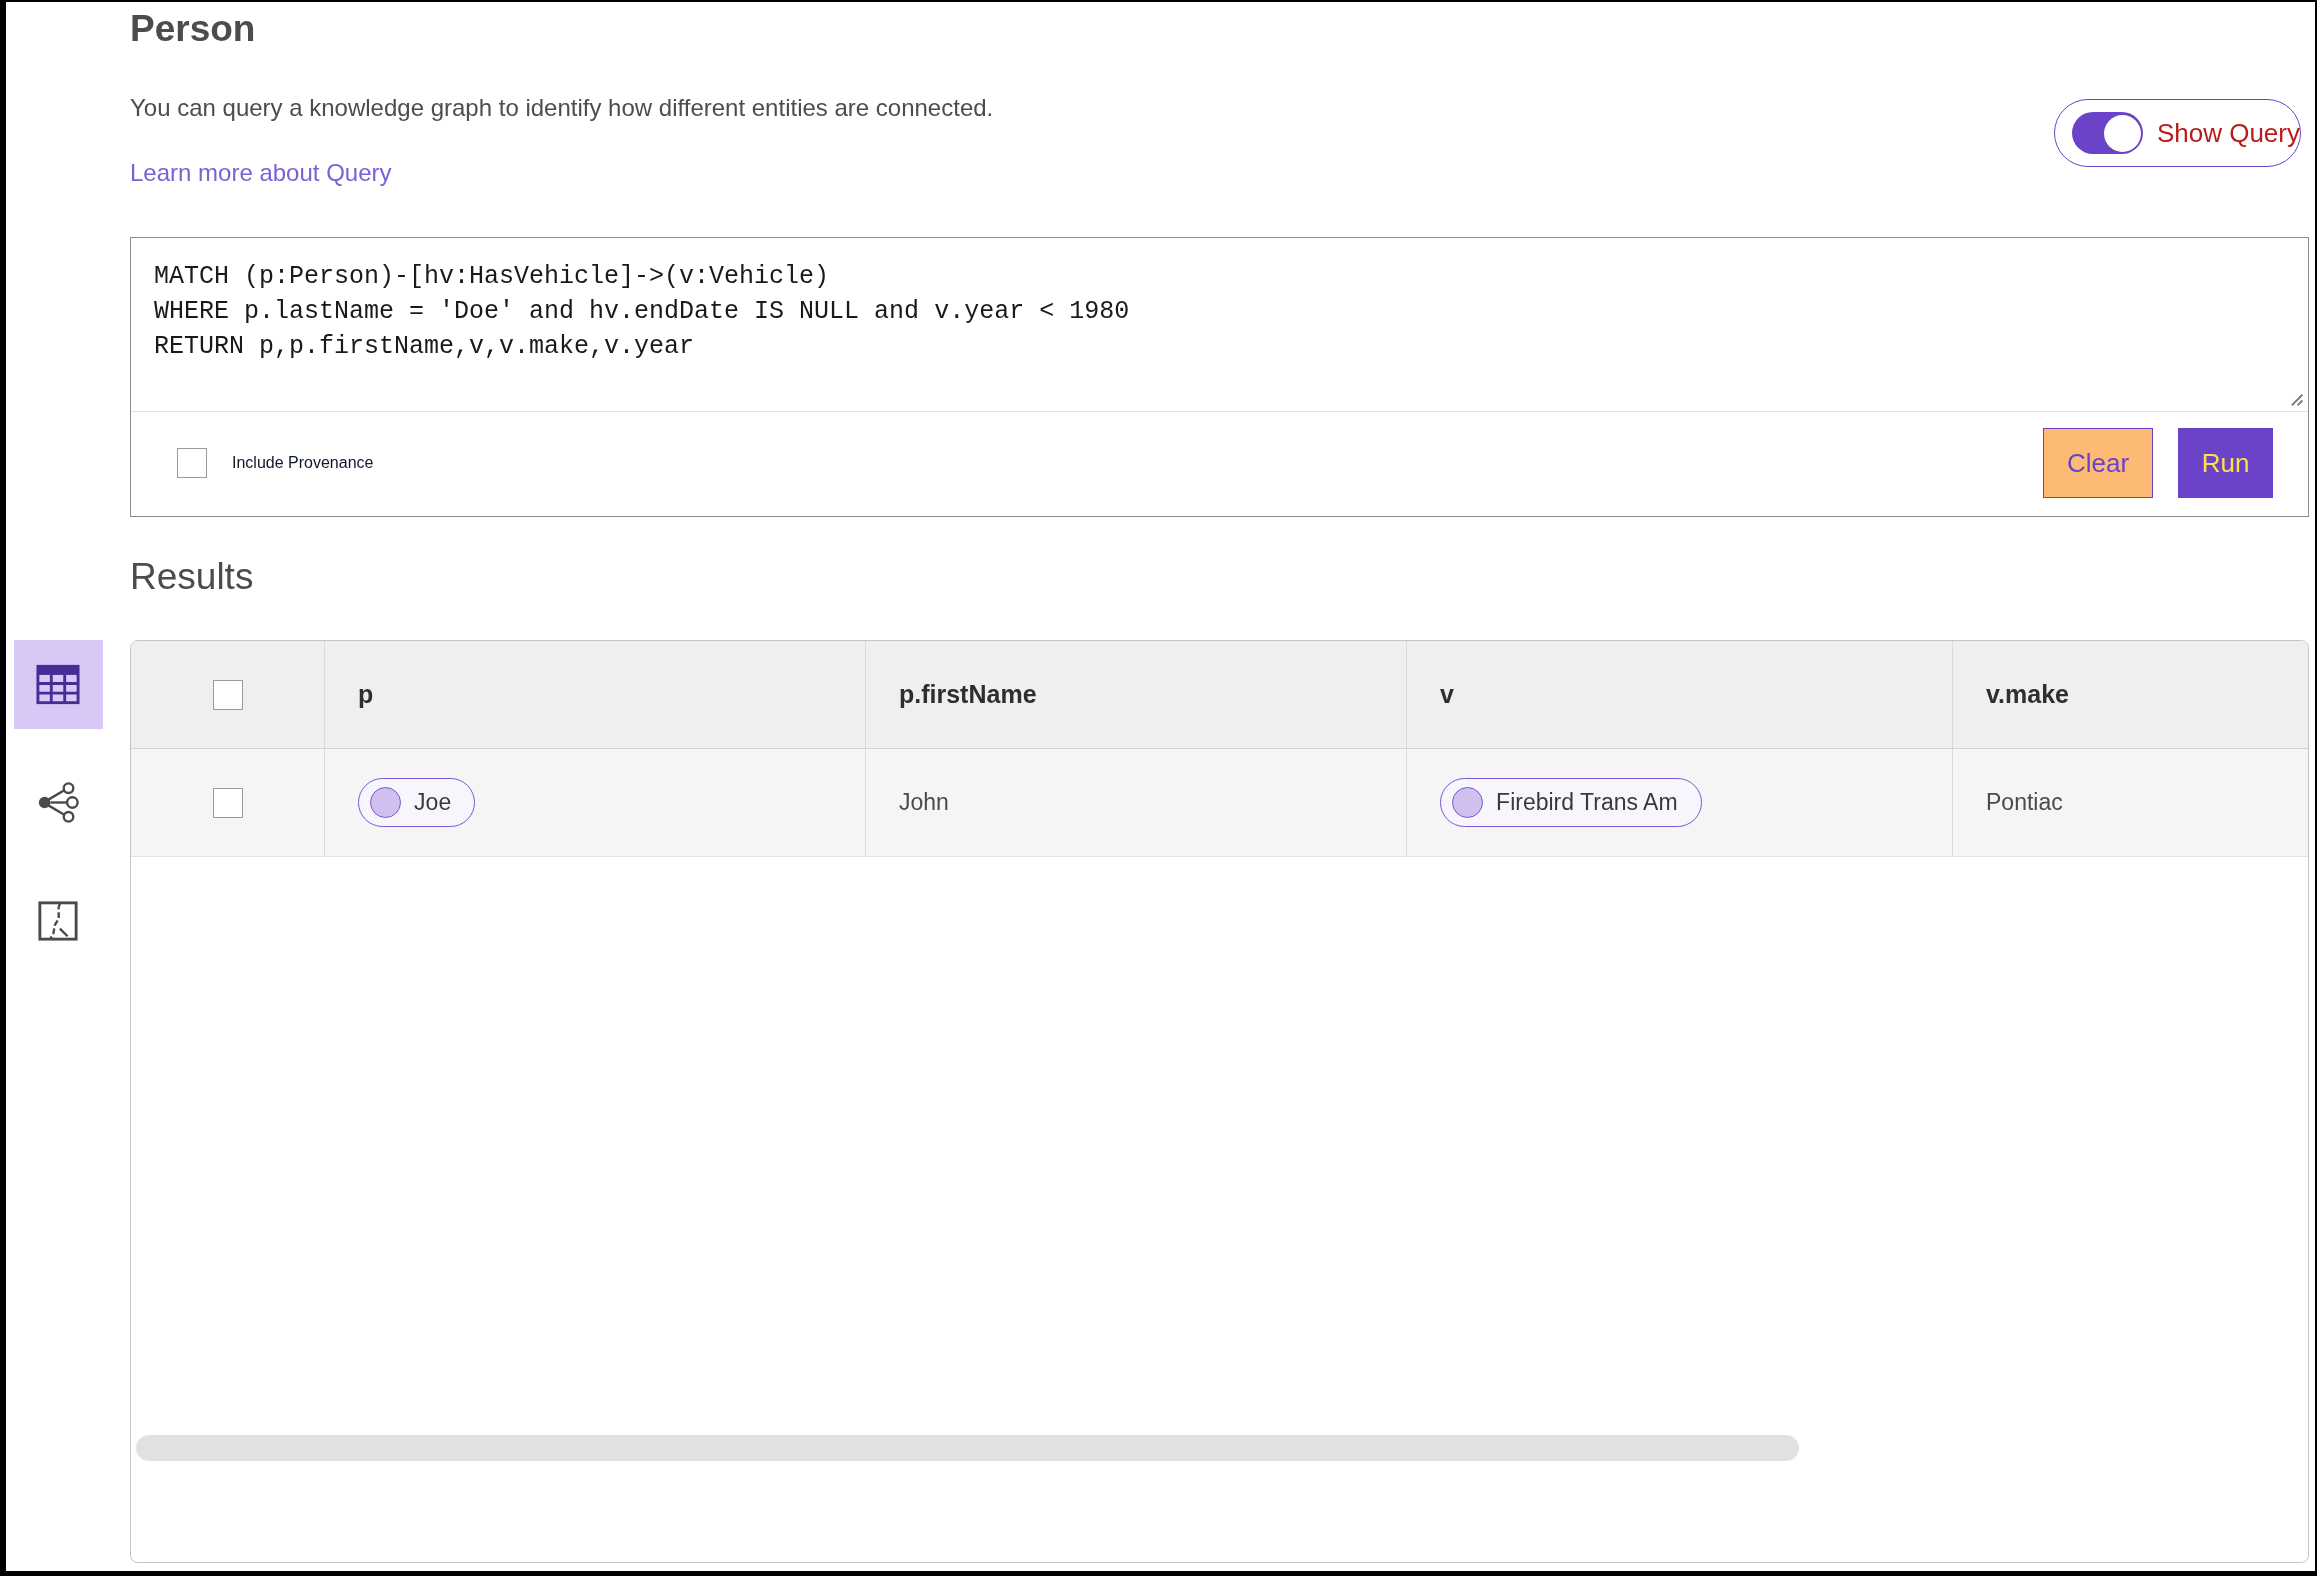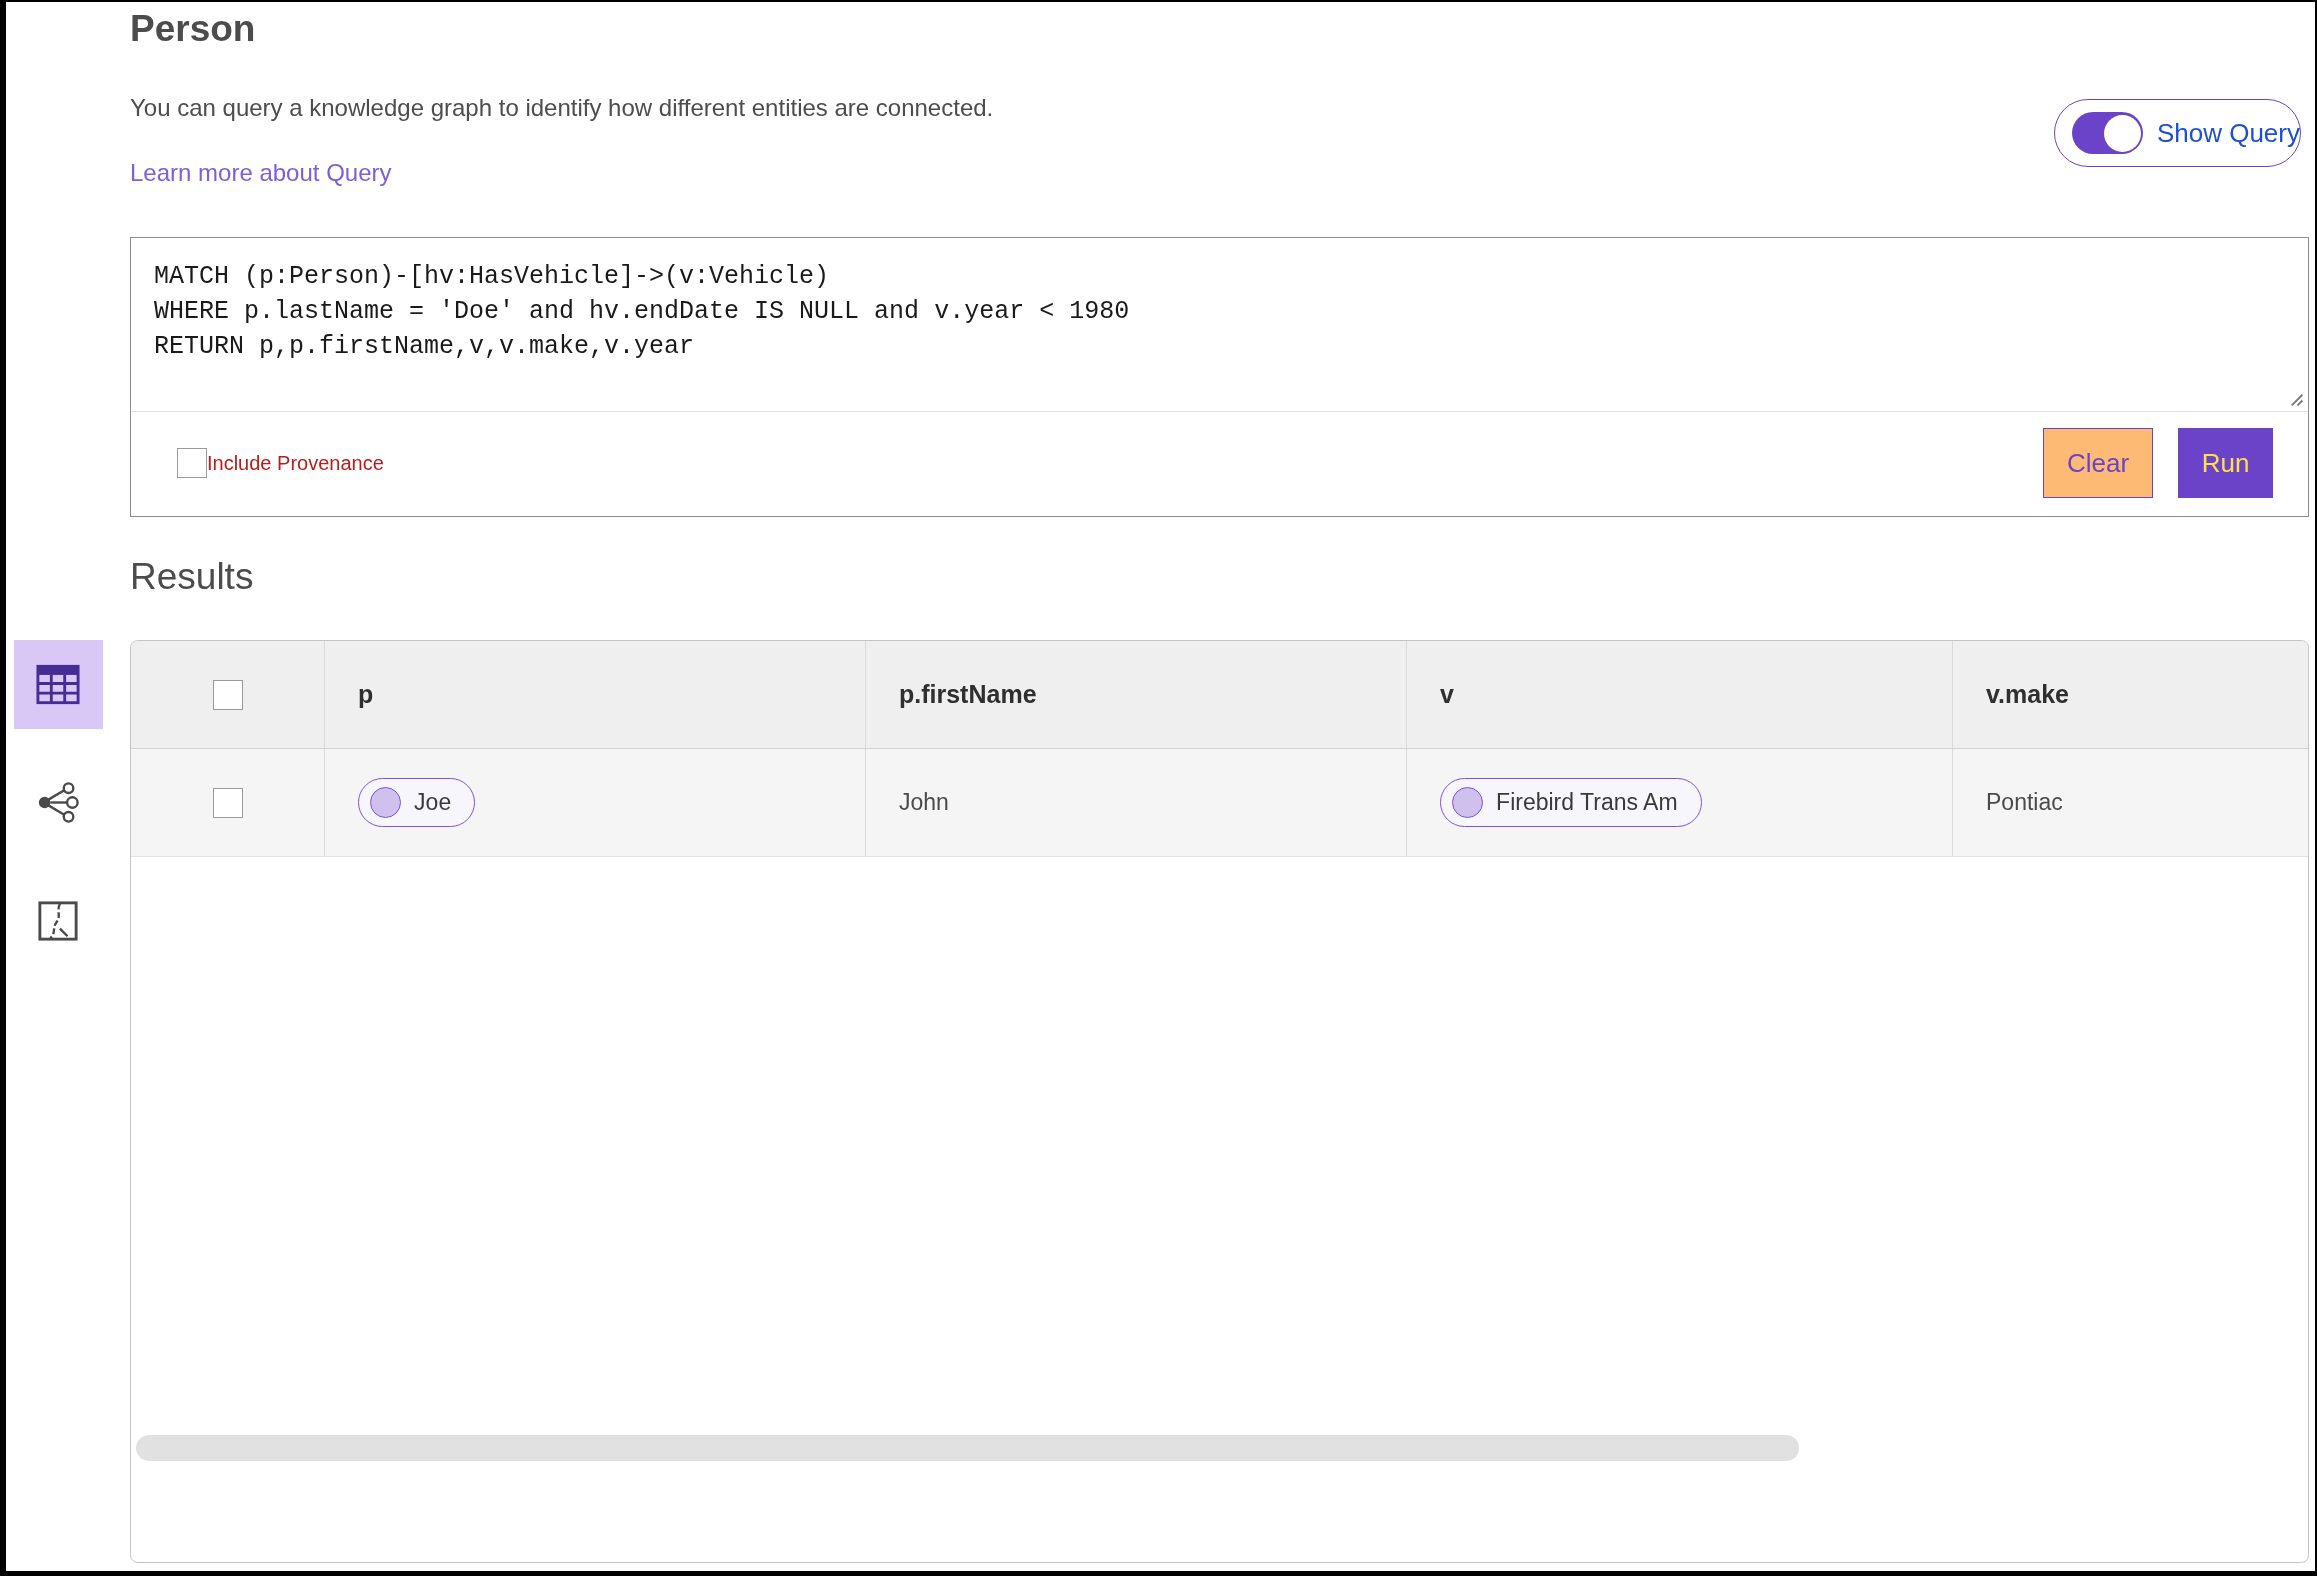--- a/index.html
+++ b/index.html
@@ -39,21 +39,21 @@
     padding: 0 23px 0 17.4px; gap: 13.5px; cursor: pointer;
   }
   .toggle-track {
     width: 71px; height: 42px; background: #6a43c9; border-radius: 21px;
     position: relative; flex: 0 0 auto;
   }
   .toggle-knob {
     position: absolute; right: 2.9px; top: 2.9px;
     width: 37px; height: 37px; background: #fff; border-radius: 50%;
   }
-  .show-query-label { font-size: 26px; color: #1d4ed8; white-space: nowrap; }
+  .show-query-label { font-size: 26px; color: #b91c1c; white-space: nowrap; }
 
   
   .query-panel {
     position: absolute; left: 124px; top: 235px;
     width: 2179px; height: 280px;
     border: 1.9px solid #8c8c8c; background: #fff;
   }
   .query-textarea-wrap { position: relative; width: 100%; height: 174px; border-bottom: 1.9px solid #e2e2e2; }
   .query-textarea {
     width: 100%; height: 100%;
@@ -63,21 +63,21 @@
     padding: 21px 23px; background: #fff; display: block;
   }
   .resize-handle { position: absolute; right: 3.9px; bottom: 3.9px; }
   .query-footer {
     height: 102px; display: flex; align-items: center; padding: 0 35px 0 46px;
   }
   .checkbox {
     width: 30px; height: 30px; border: 1.9px solid #9a9a9a; background: #fff;
     cursor: pointer; flex: 0 0 auto;
   }
-  .provenance-label { font-size: 20px; color: #b91c1c; }
+  .provenance-label { font-size: 16px; color: #0f172a; margin-left: 25px; }
   .spacer { flex: 1; }
   .btn-clear {
     width: 110px; height: 70px; background: #fdba74;
     border: 1.9px solid #6a43c9; color: #6a43c9;
     font-size: 26px; font-family: inherit; cursor: pointer; margin-right: 25px;
   }
   .btn-run {
     width: 95px; height: 70px; background: #6a43c9; border: none;
     color: #fde047; font-size: 26px; font-family: inherit; cursor: pointer;
   }

